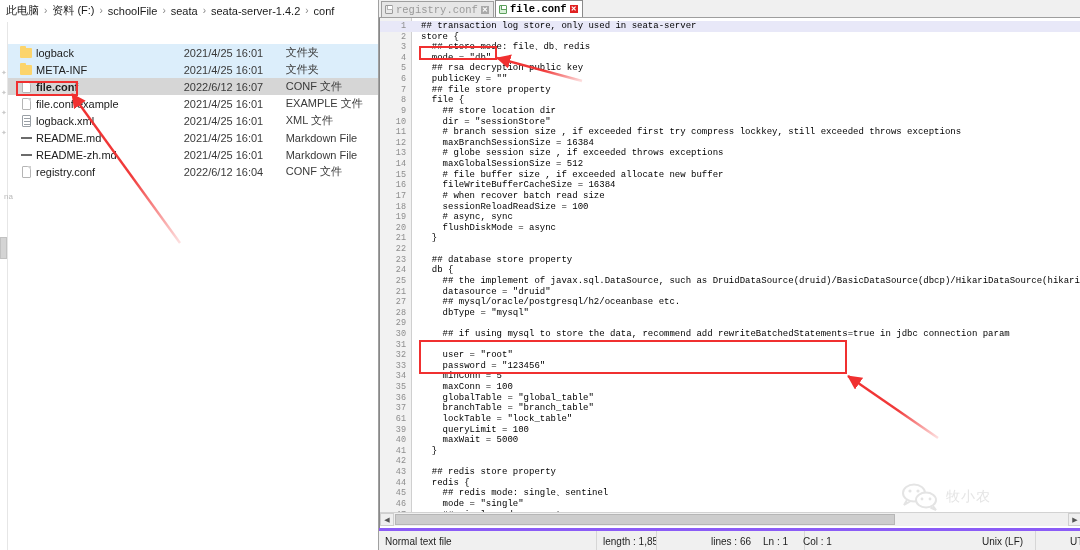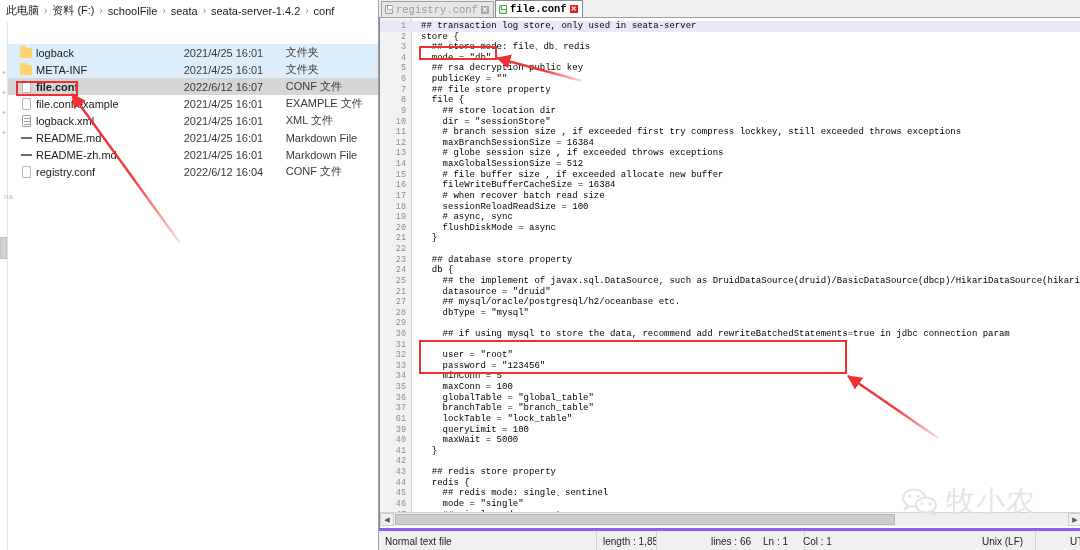--- a/index.html
+++ b/index.html
@@ -215,21 +215,21 @@
     position:absolute; border:2px solid #f03030; background:transparent;
   }
 
   
   #watermark {
     position:absolute; left:900px; top:482px;
     display:flex; align-items:center; gap:6px;
     color:#e2e2e2; opacity:0.95;
   }
   #wm-text {
-    font-size:29px; color:#e4e4e4; font-family:Liberation Mono, monospace;
+    font-size:14px; color:#e4e4e4; font-family:Liberation Mono, monospace;
     letter-spacing:1px;
   }
 </style>
 </head>
 <body>
 
 <div id="root">
 
   <div id="explorer">
     <div id="exp-left-strip"></div>

